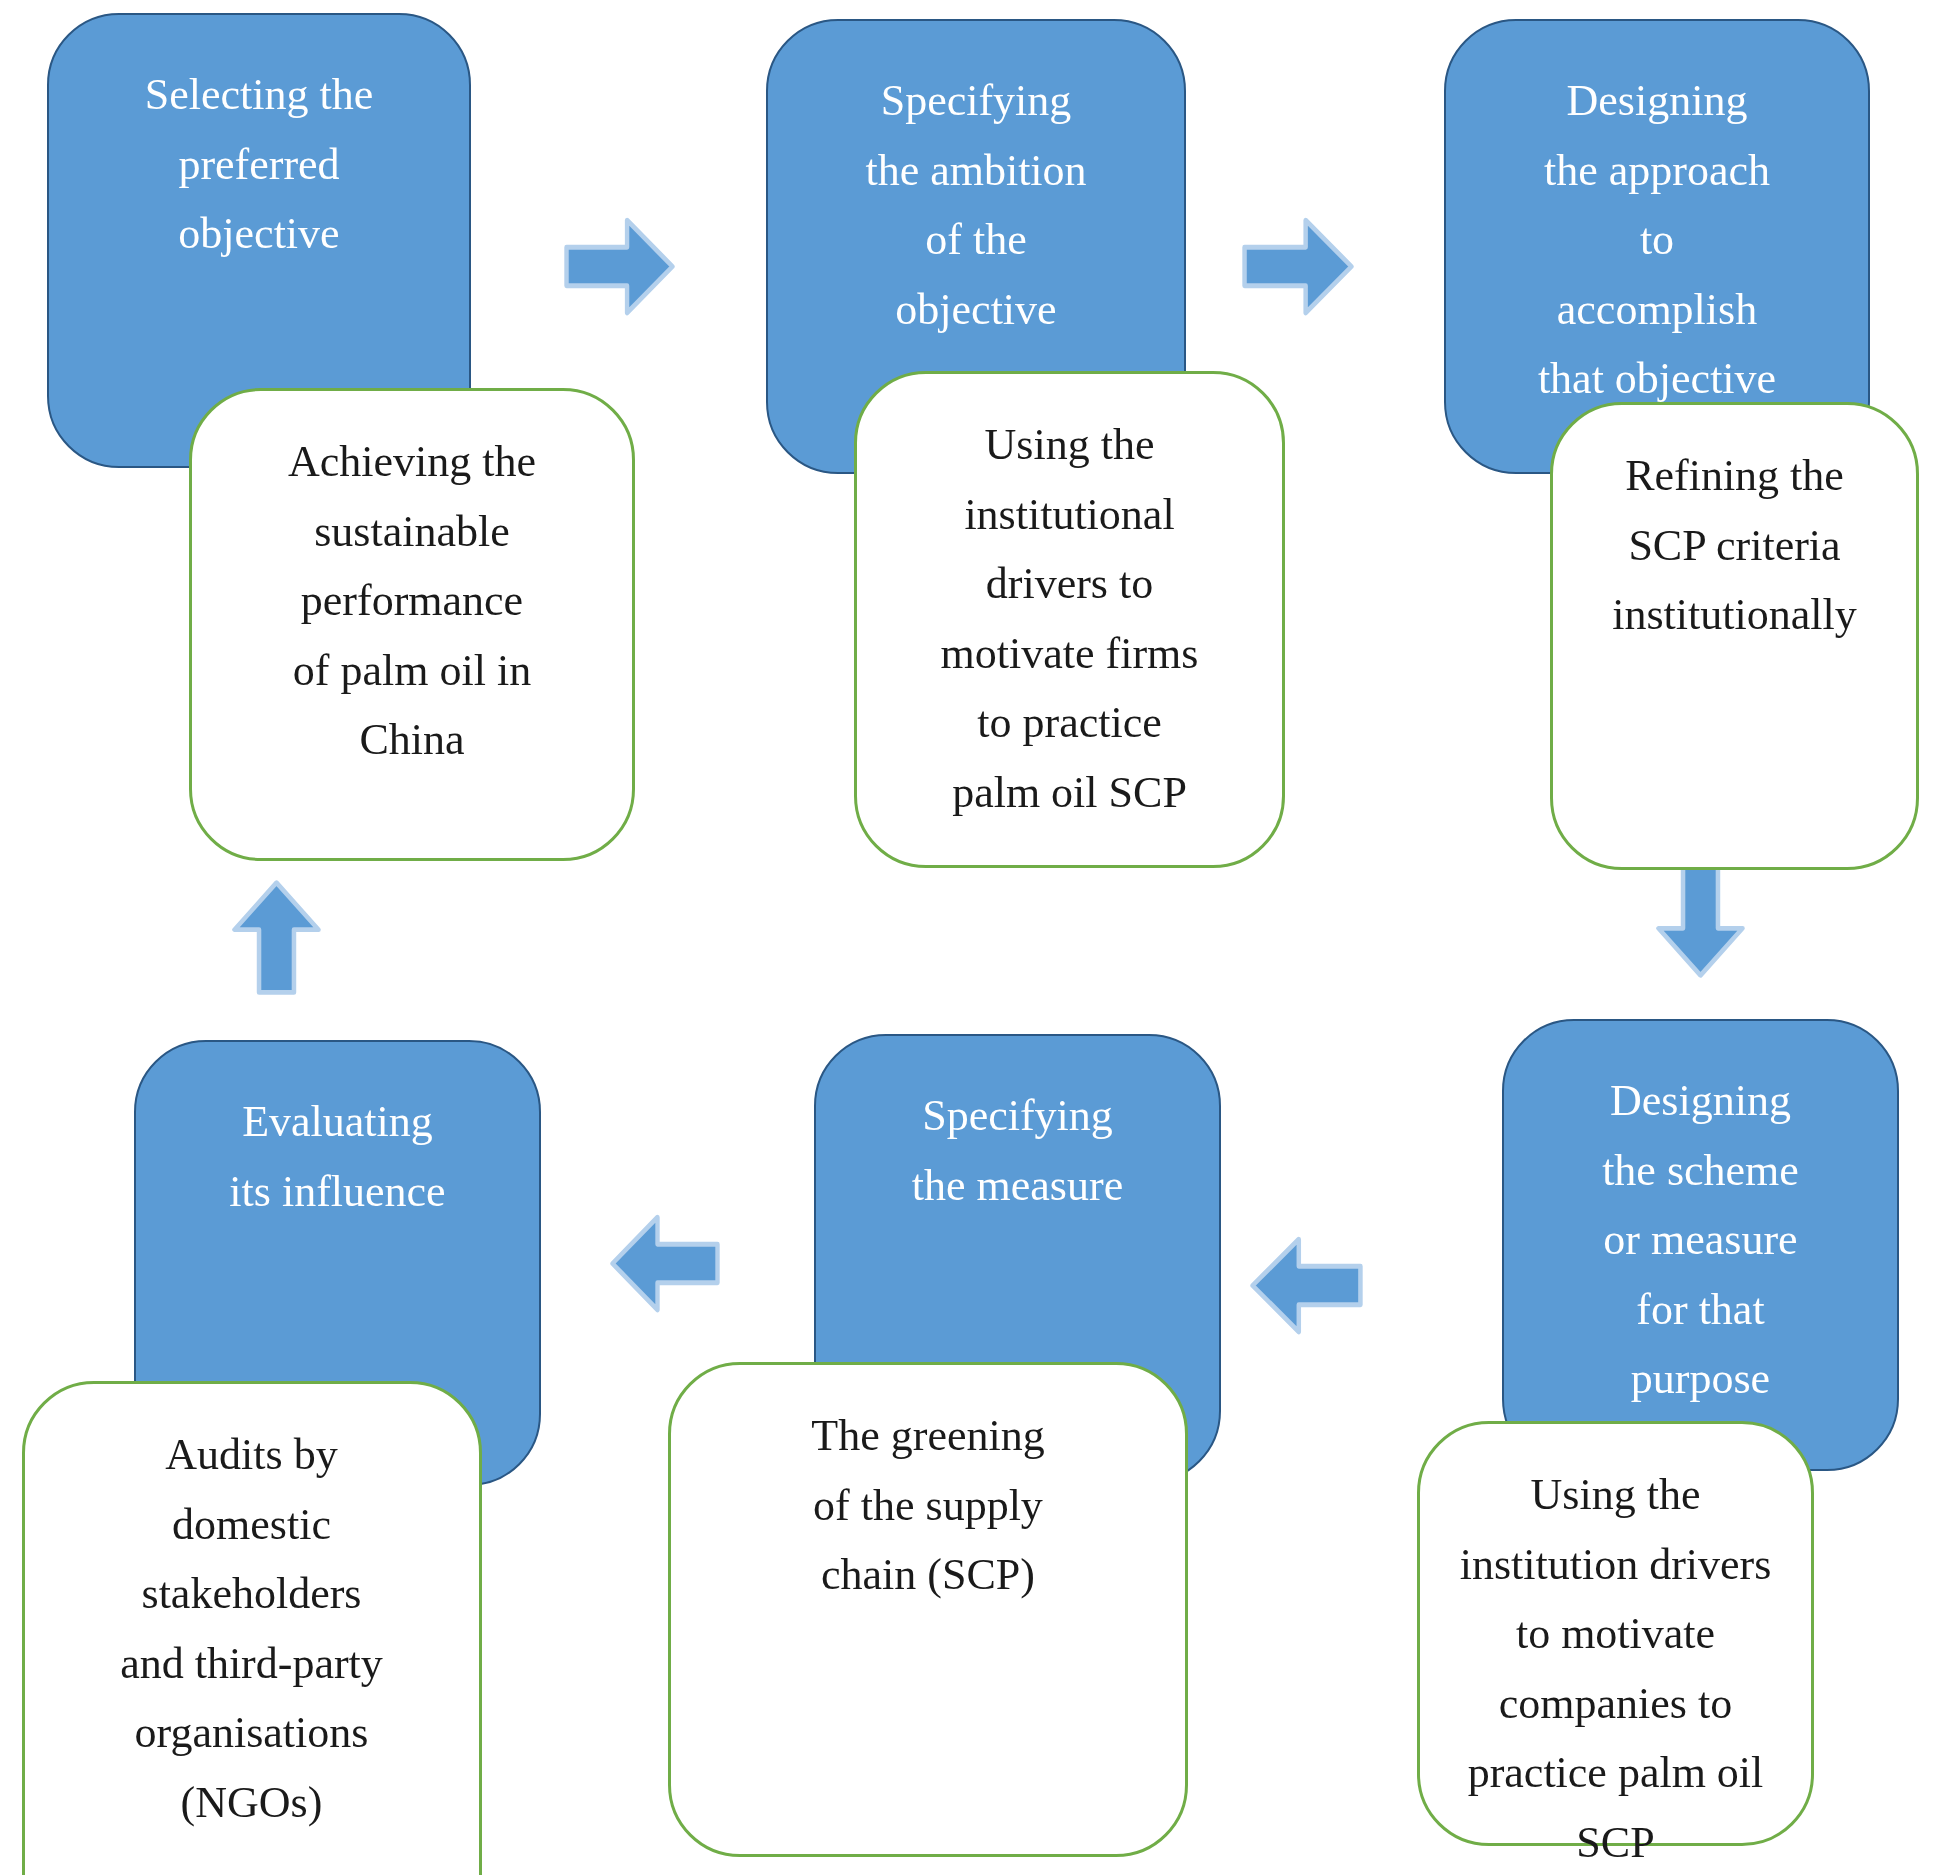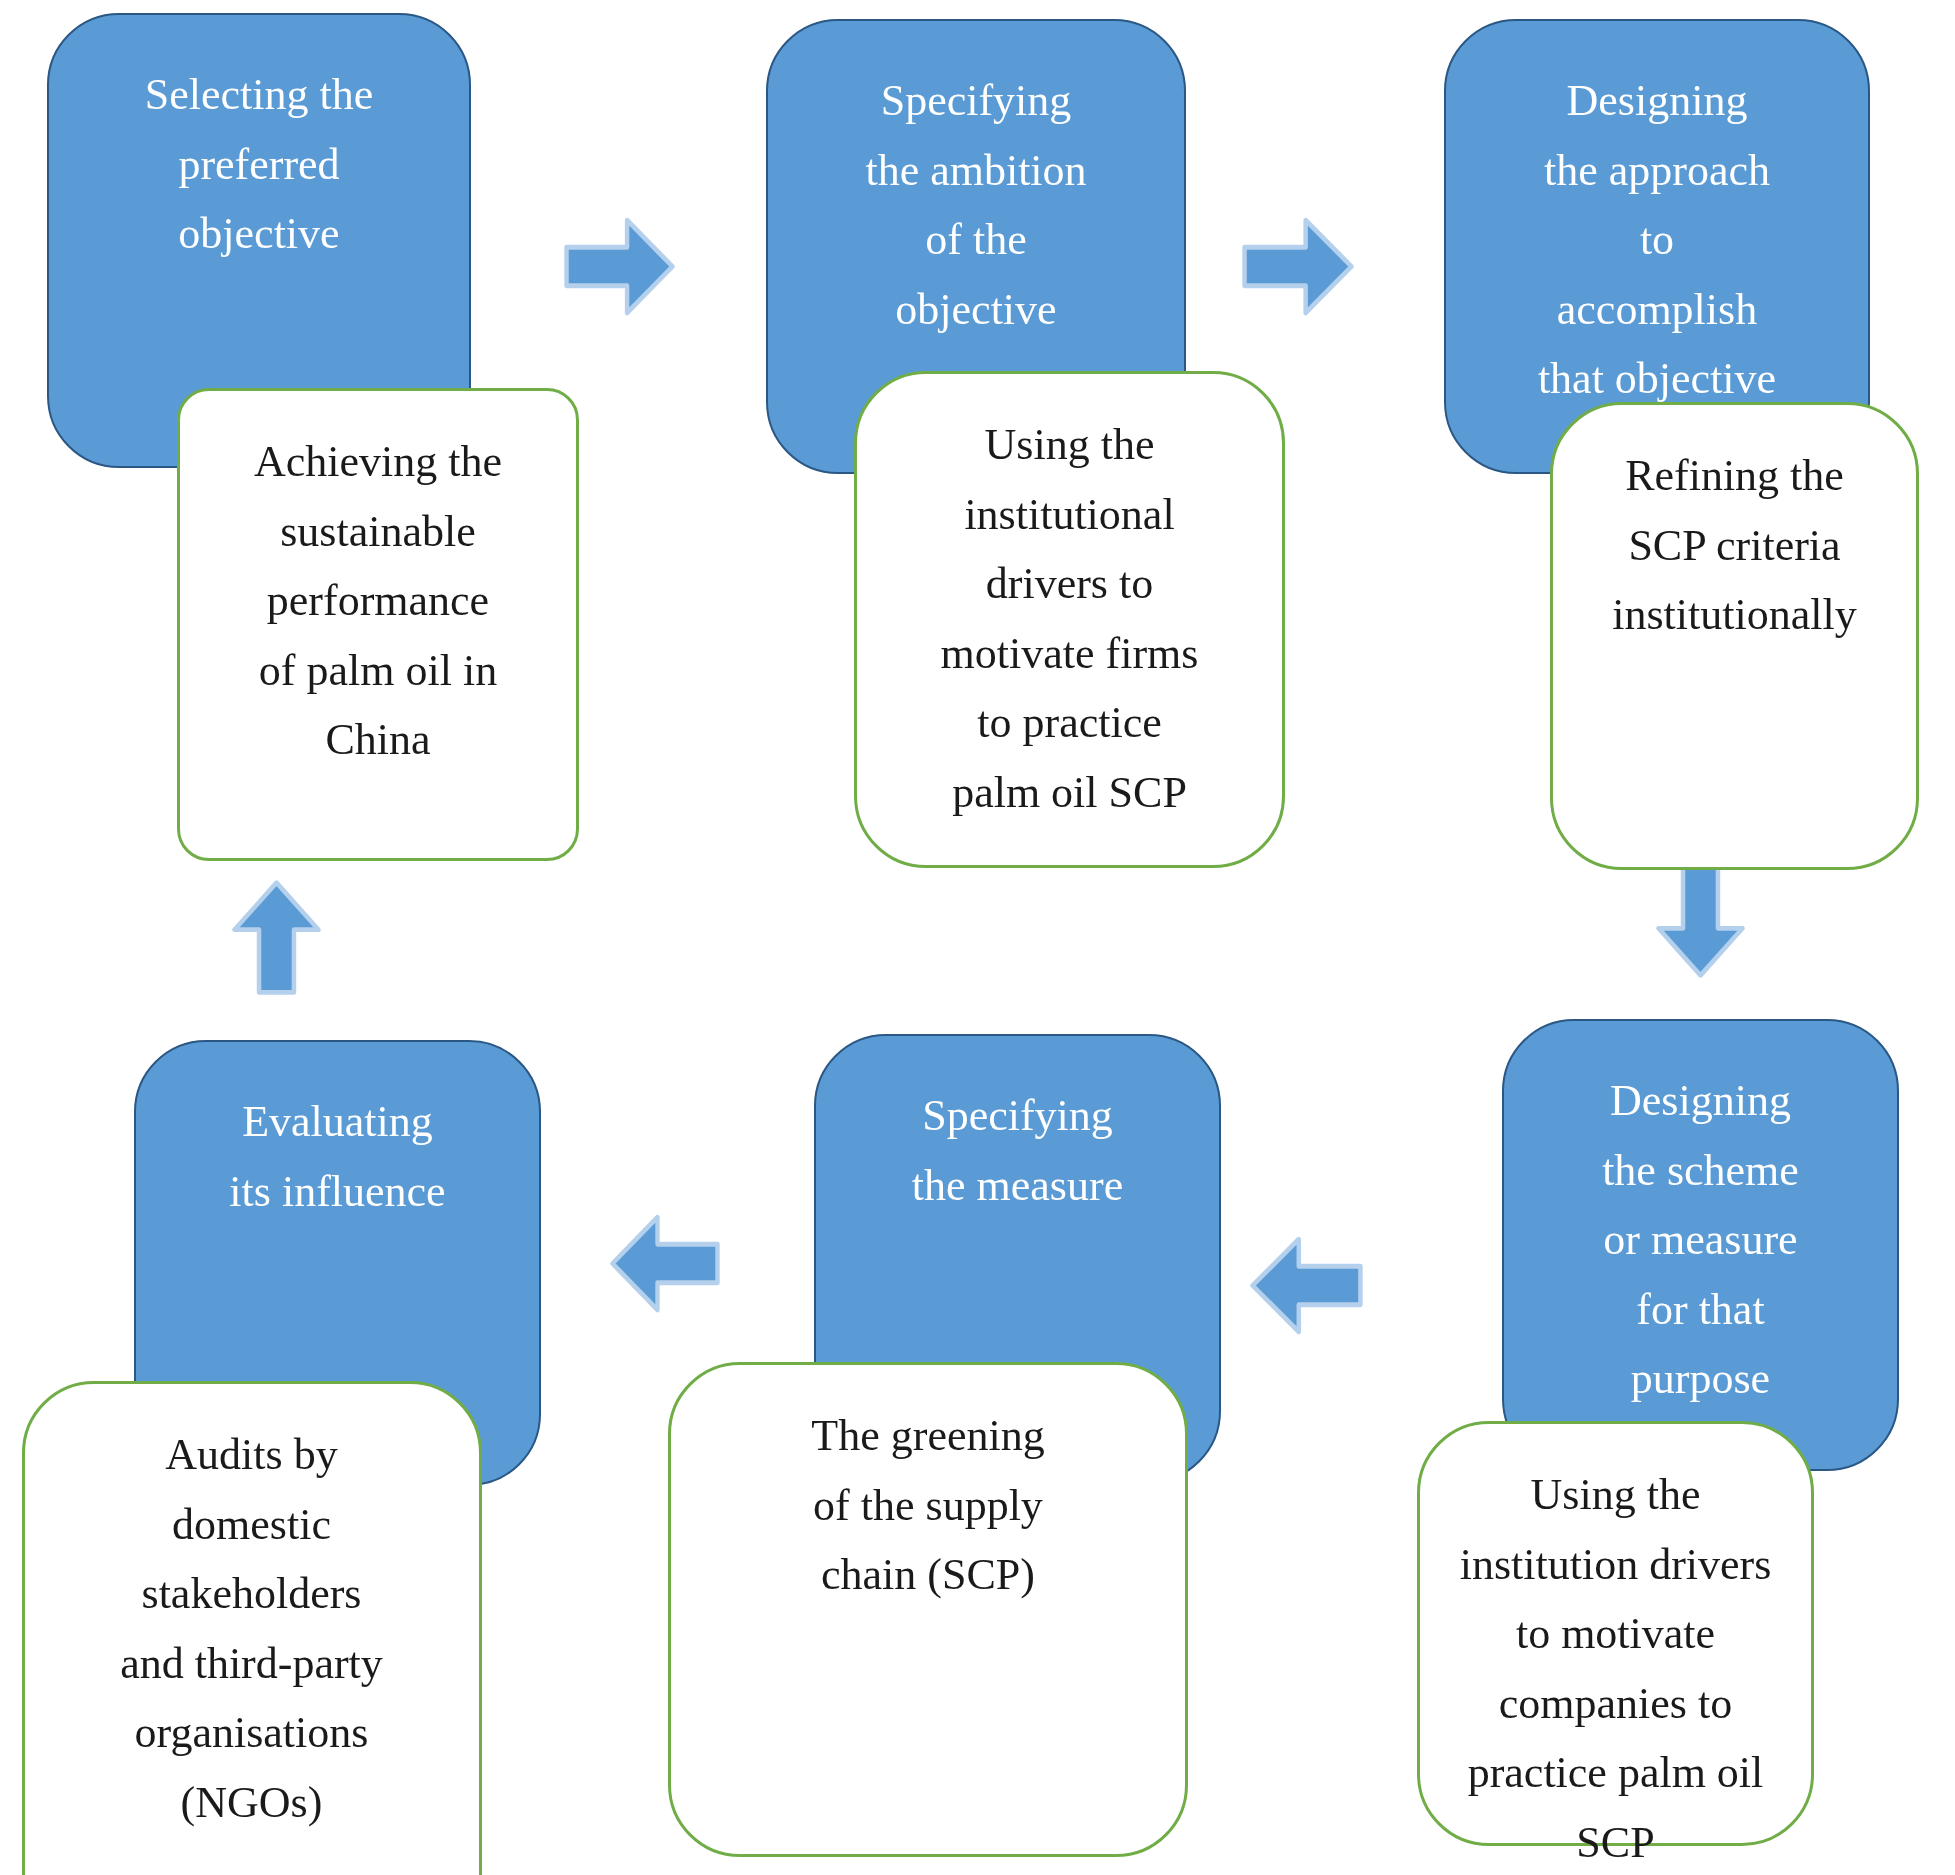--- a/index.html
+++ b/index.html
@@ -28,21 +28,21 @@
 
   
   .b1{left:47px;  top:13px;   width:424px;height:455px;}
   .b2{left:766px;top:19.4px;   width:420px;height:455px;}
   .b3{left:1444px;top:19.4px;   width:426px;height:455px;}
   .b4{left:1502px;top:1019px; width:397px;height:452px;}
   .b5{left:814px;top:1034px; width:407px;height:449px;}
   .b6{left:134px; top:1040px; width:407px;height:446px;}
 
   
-  .w1{left:177px; top:388px;  width:402px;height:473px;border-radius:32px;}
+  .w1{left:189px; top:388px;  width:446px;height:473px;}
   .w2{left:854px;top:371px;  width:431px;height:497px;}
   .w3{left:1550px;top:402px;  width:369px;height:468px;}
   .w4{left:668px;top:1362px; width:520px;height:495px;}
   .w5{left:1417px;top:1421px; width:397px;height:425px;}
   .w6{left:15.5px;  top:1381px; width:460px;height:617px;margin-left:6px;}
 
   
   .a1{left:564px; top:213px;  width:111px;height:107px;}
   .a2{left:1242px;top:213px;  width:112px;height:107px;}
   .a3{left:1652px;top:863px; width:97px;height:115px;}

